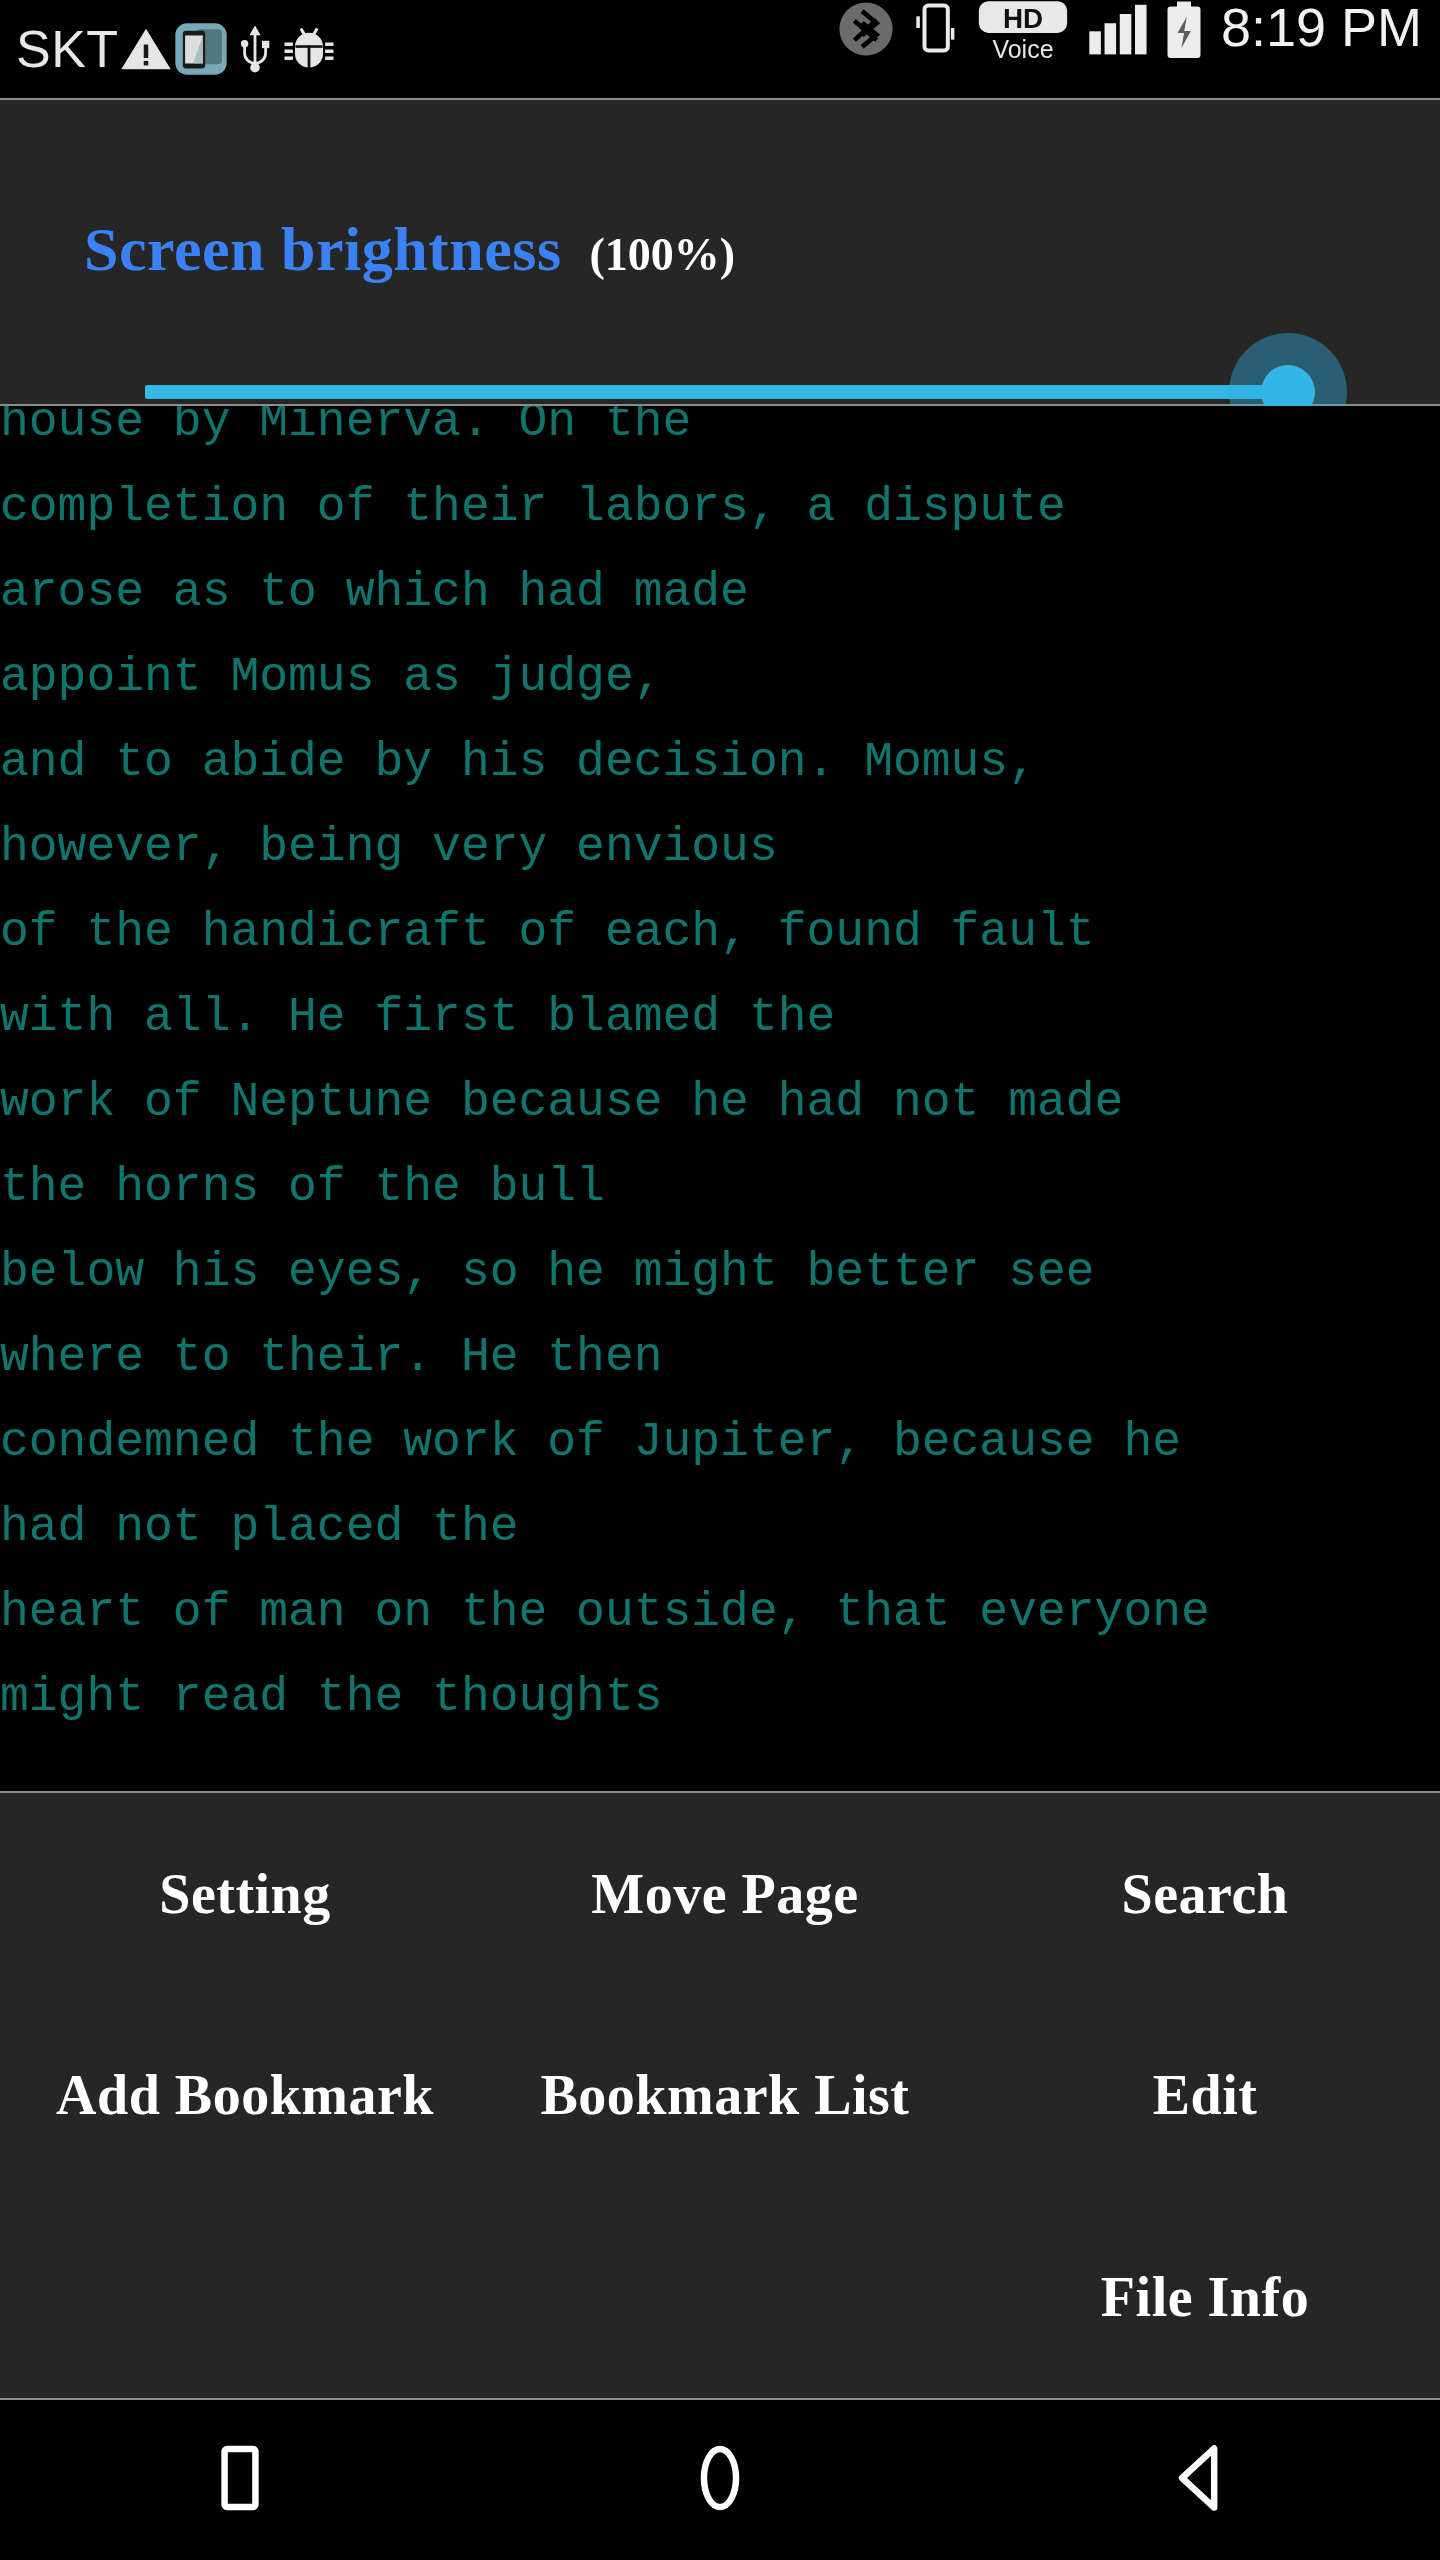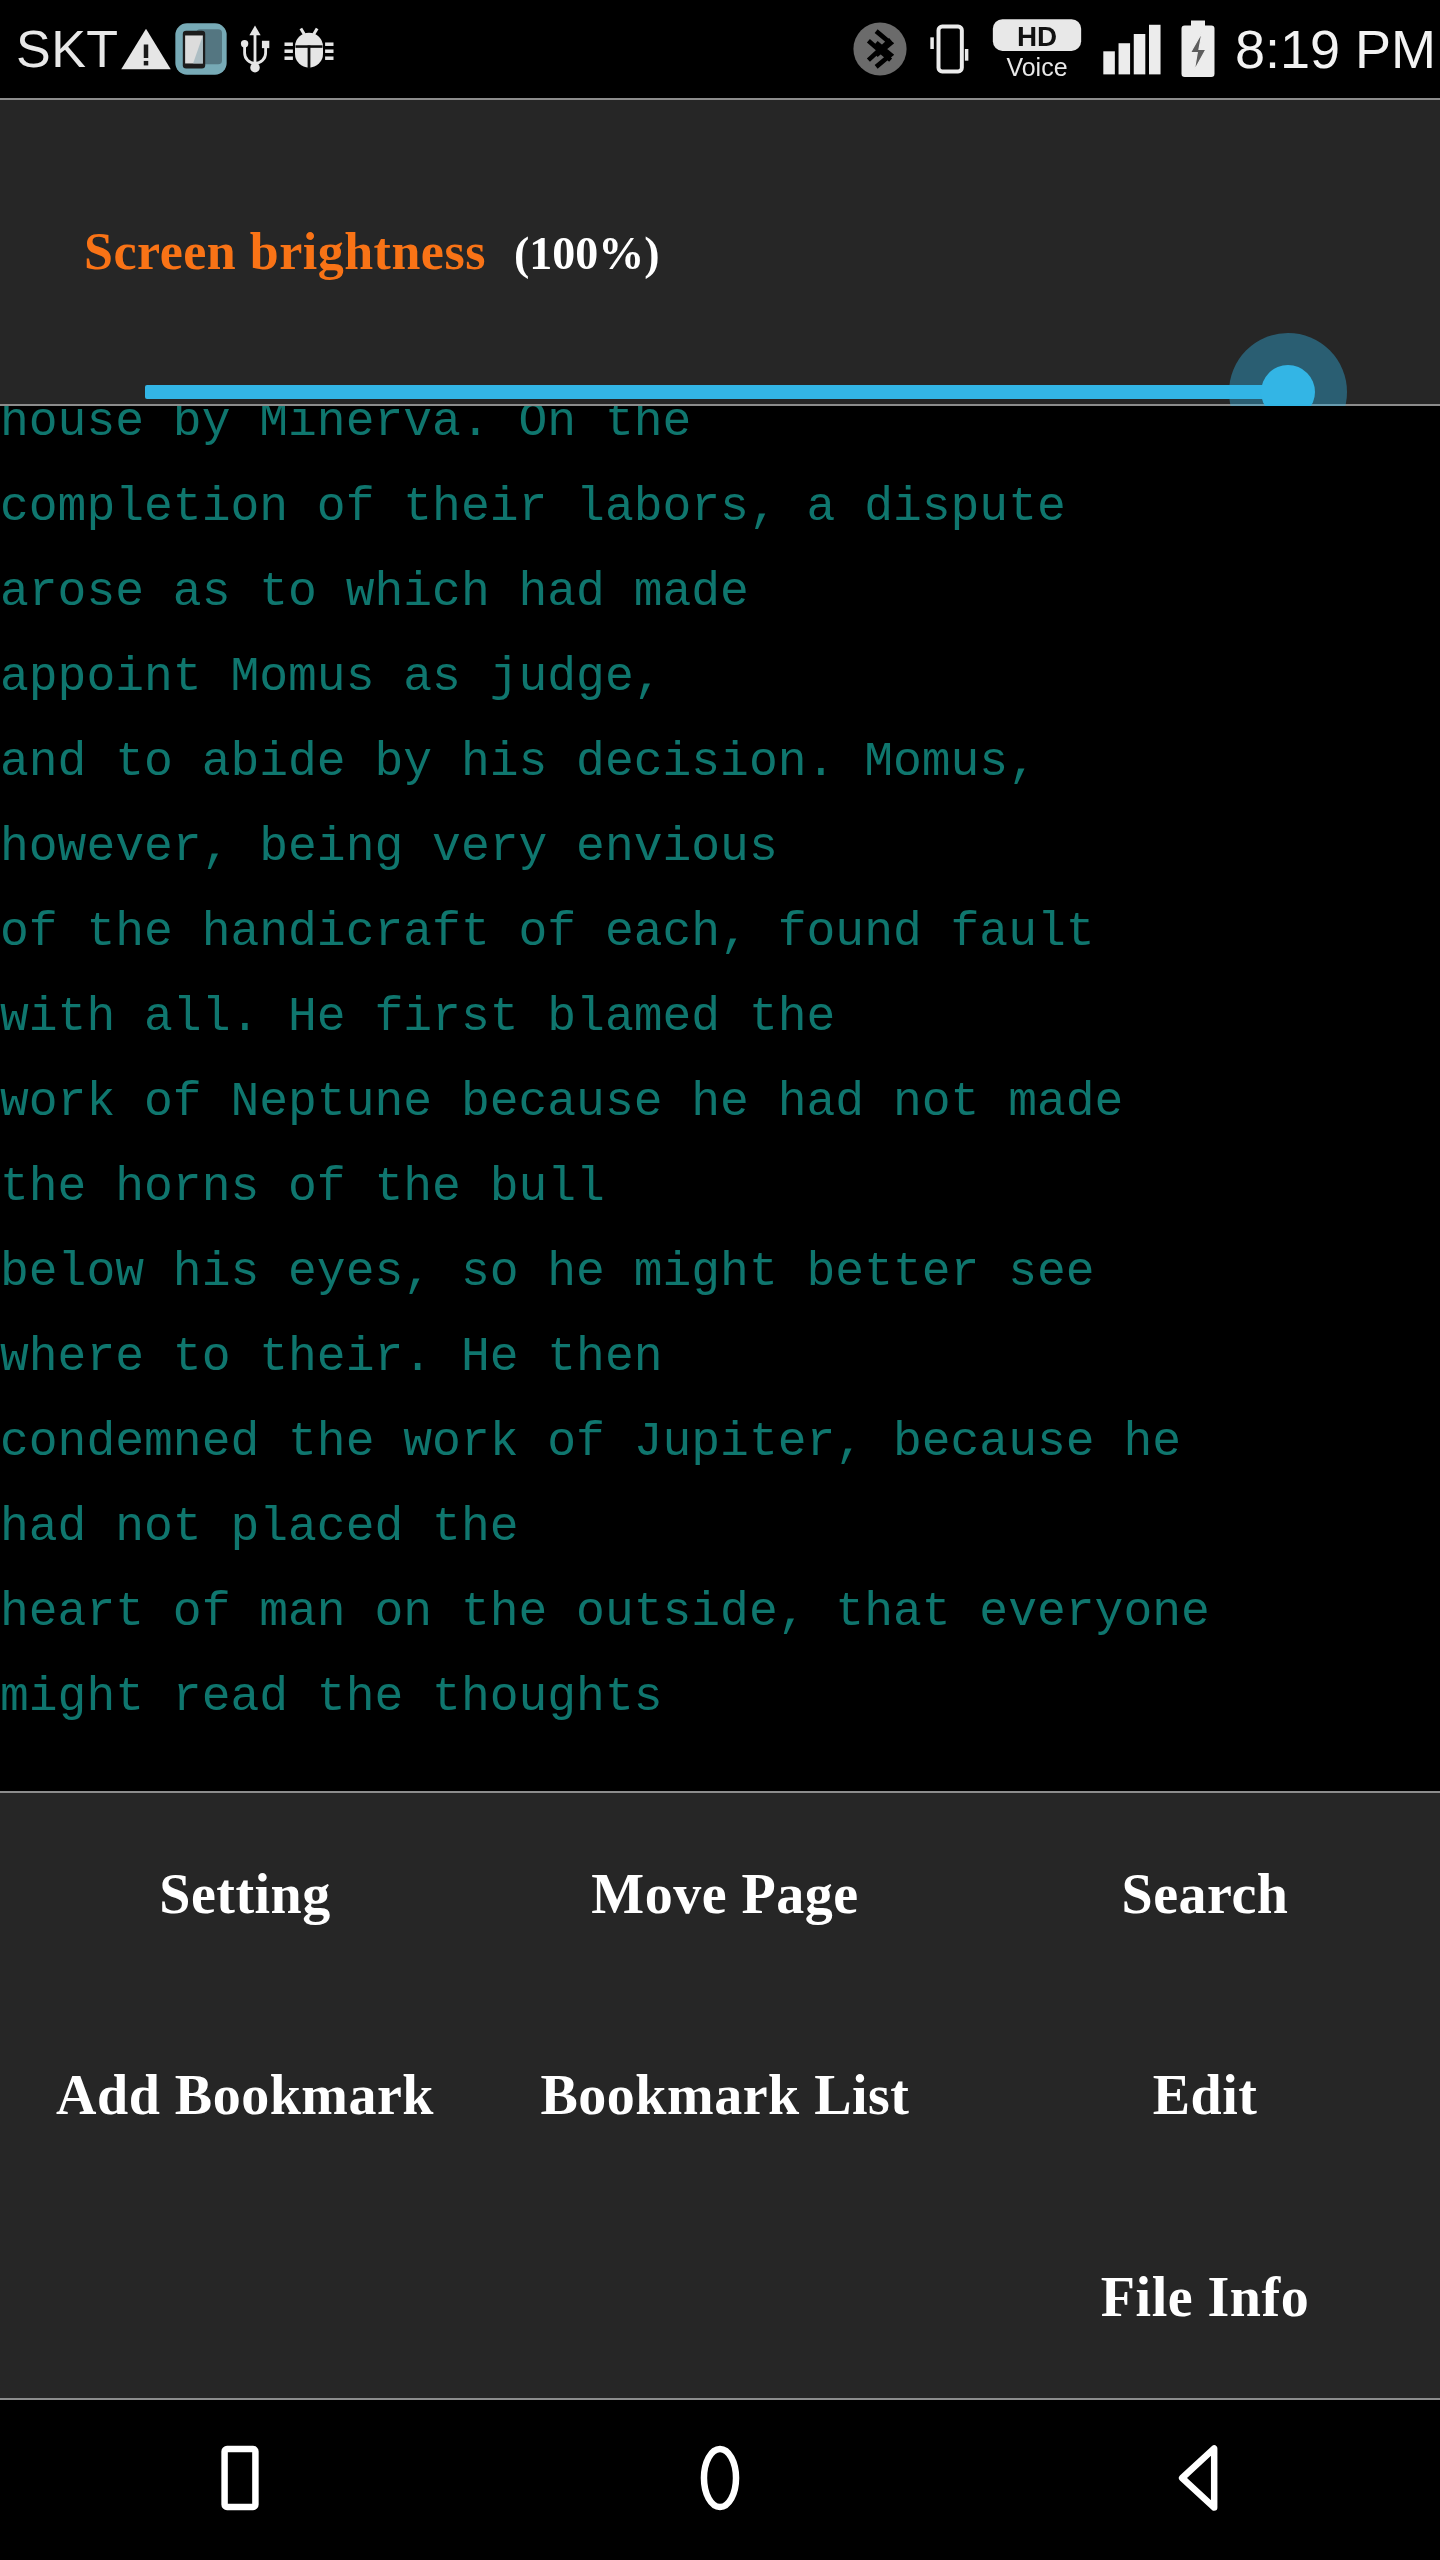--- a/index.html
+++ b/index.html
@@ -10,43 +10,43 @@
     overflow:hidden;
   }
   #screen { position:relative; width:1440px; height:2560px; background:#000; }
 
   
   .statusbar {
     position:absolute; left:0; top:0; width:1440px; height:98px;
     background:#000; display:flex; align-items:center;
   }
   .sb-left { display:flex; align-items:center; height:100%; padding-left:16px; }
-  .sb-right { margin-left:auto; display:flex; align-items:center; height:100%; padding-right:4px; gap:16px; }
+  .sb-right { margin-left:auto; display:flex; align-items:flex-start; height:100%; padding-right:18px; gap:16px; }
   .carrier {
     color:#e8e8e8; font-size:52px; font-weight:400; letter-spacing:0.5px;
     font-family:"Liberation Sans", sans-serif; line-height:1;
   }
   .clock {
     color:#f2f2f2; font-size:54px; font-weight:400; line-height:1;
     font-family:"Liberation Sans", sans-serif; letter-spacing:0px;
   }
   .ico { display:block; }
 
   
   .brightness-panel {
     position:absolute; left:0; top:98px; width:1440px; height:308px;
     background:#262626; border-top:2px solid #8c8c8c; border-bottom:2px solid #8c8c8c;
   }
   .bp-titlerow {
     position:absolute; left:84px; top:118px;
     display:flex; align-items:baseline; gap:28px;
   }
   .bp-title {
-    color:#f97316; font-family:"Liberation Serif", serif;
-    font-weight:bold; font-size:52px; line-height:1;
+    color:#3b82f6; font-family:"Liberation Serif", serif;
+    font-weight:bold; font-size:62px; line-height:1;
     letter-spacing:0.5px;
   }
   .bp-pct {
     color:#ffffff; font-family:"Liberation Serif", serif;
     font-weight:bold; font-size:46px; line-height:1;margin-top:13px;
   }
   .slider-wrap {
     position:absolute; left:145px; top:285px; width:1160px; height:14px;
   }
   .slider-track {

